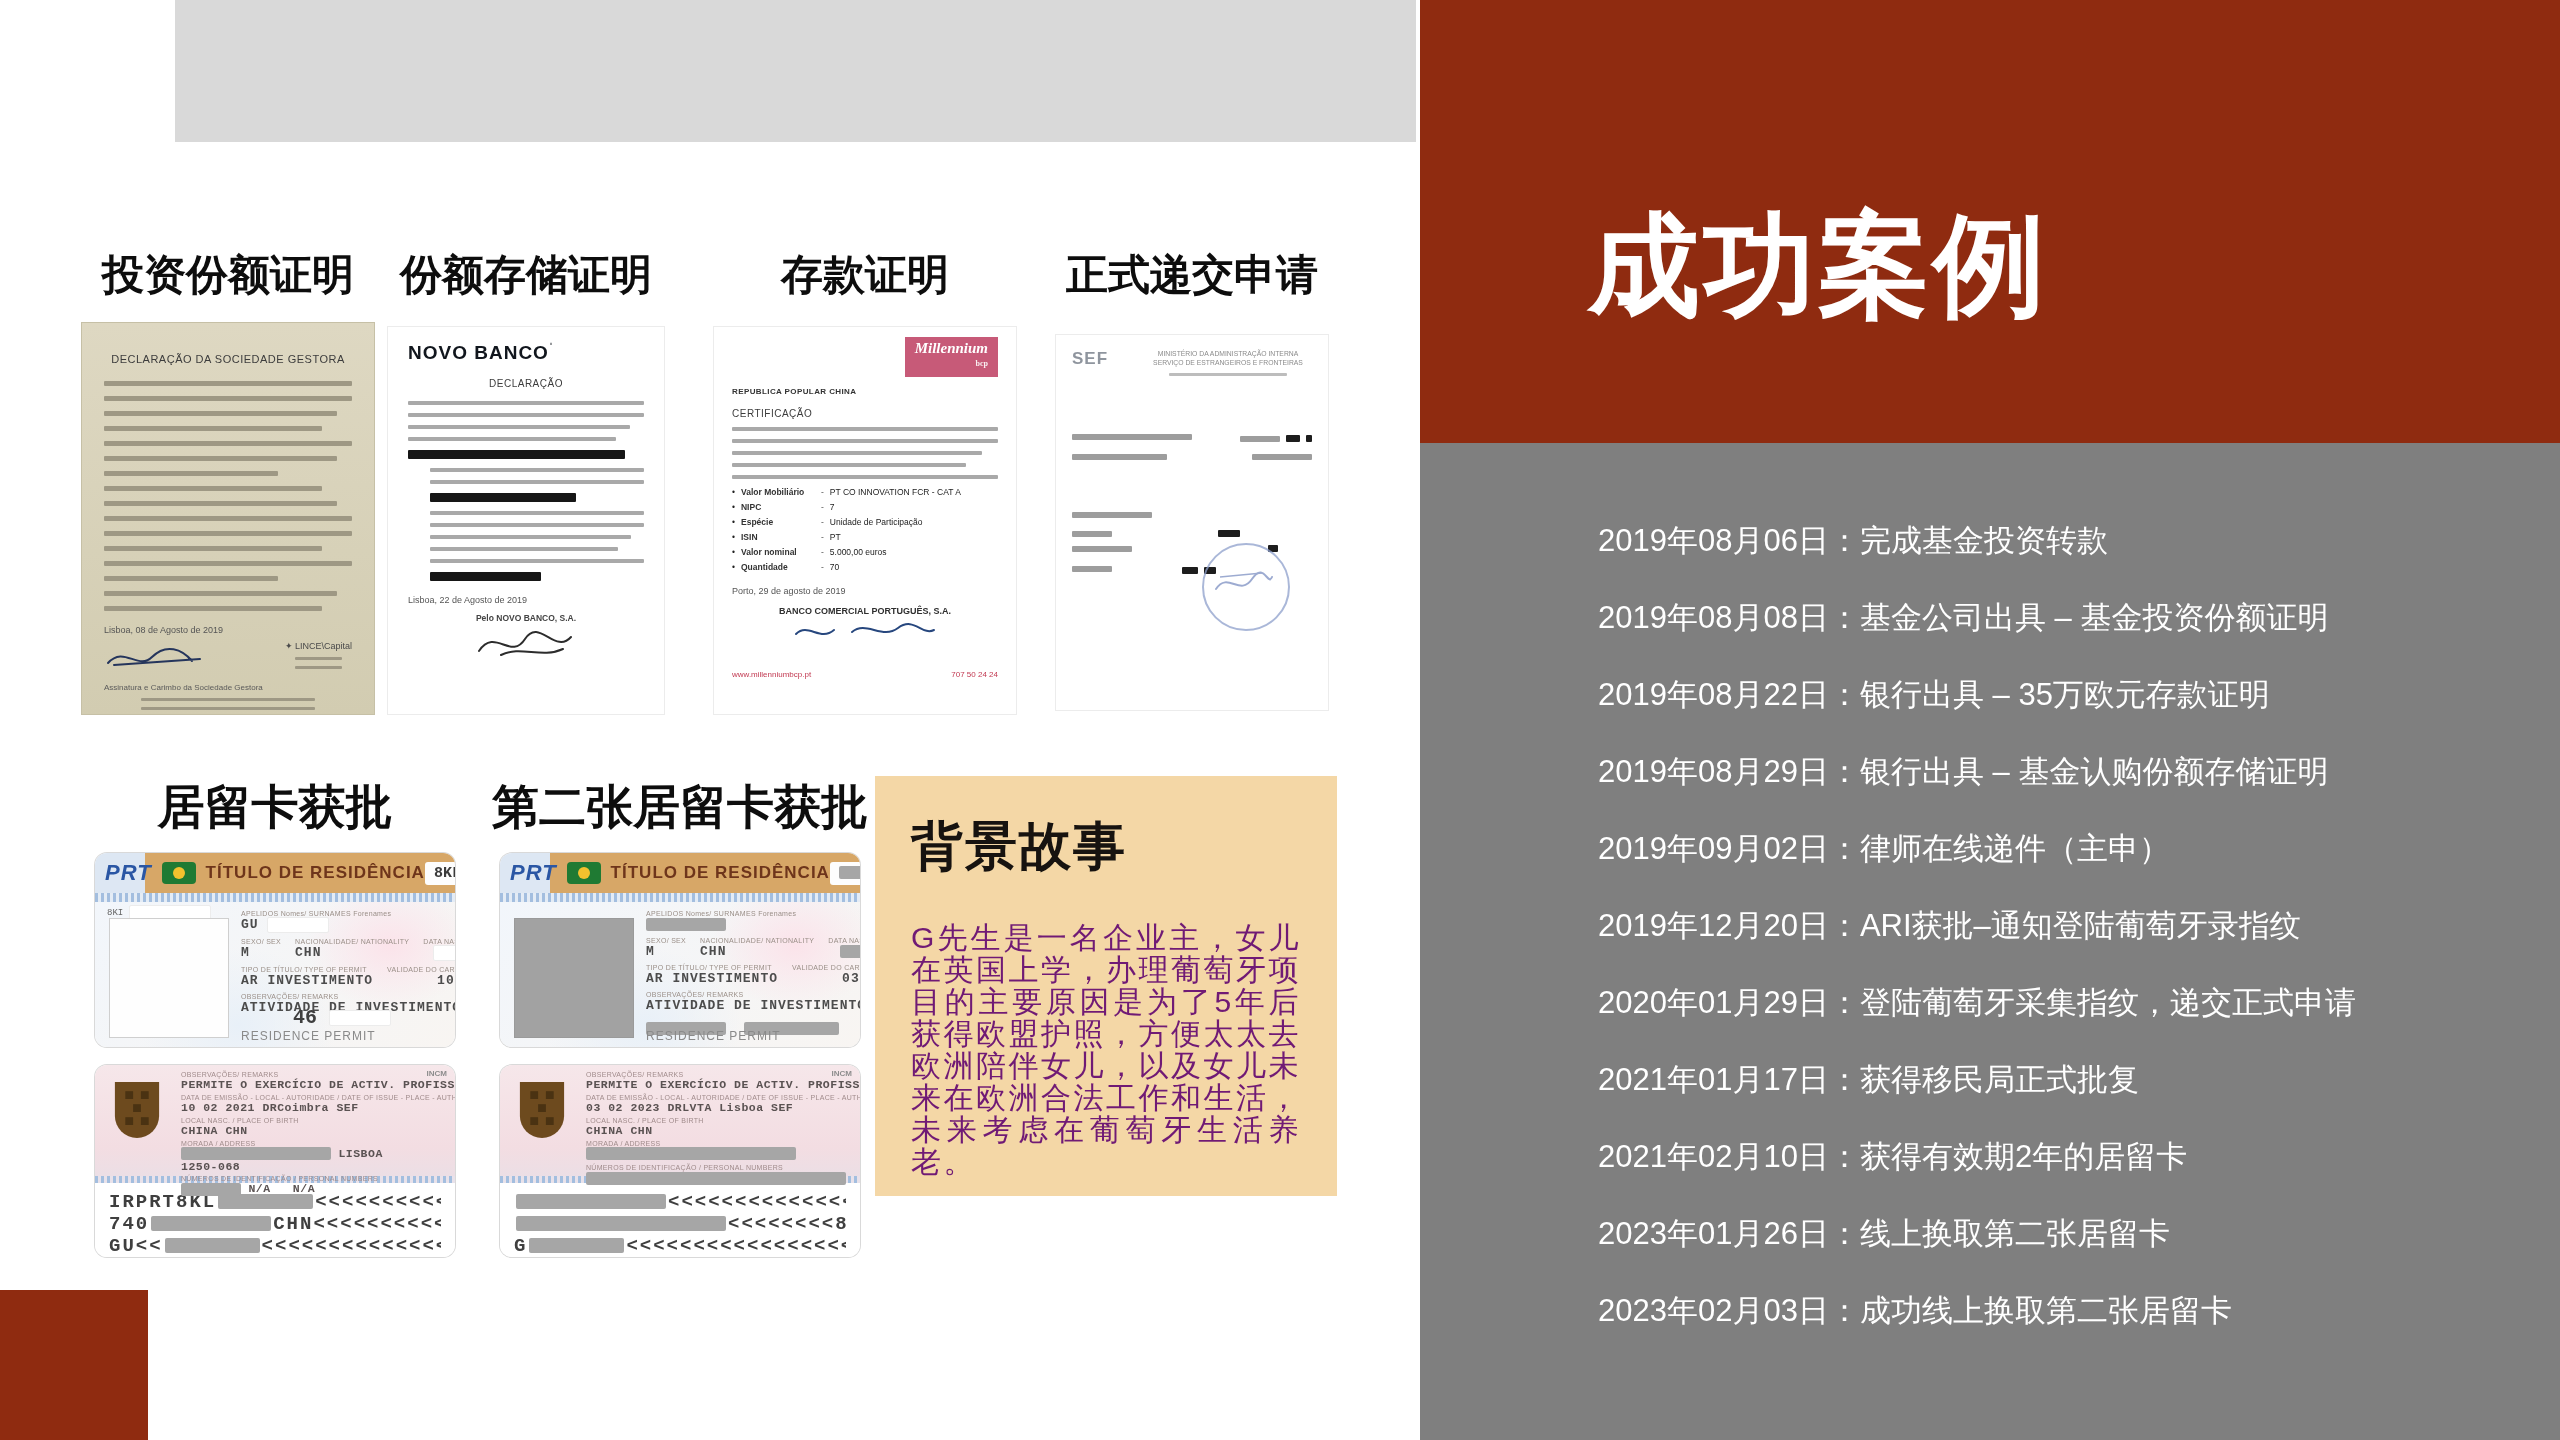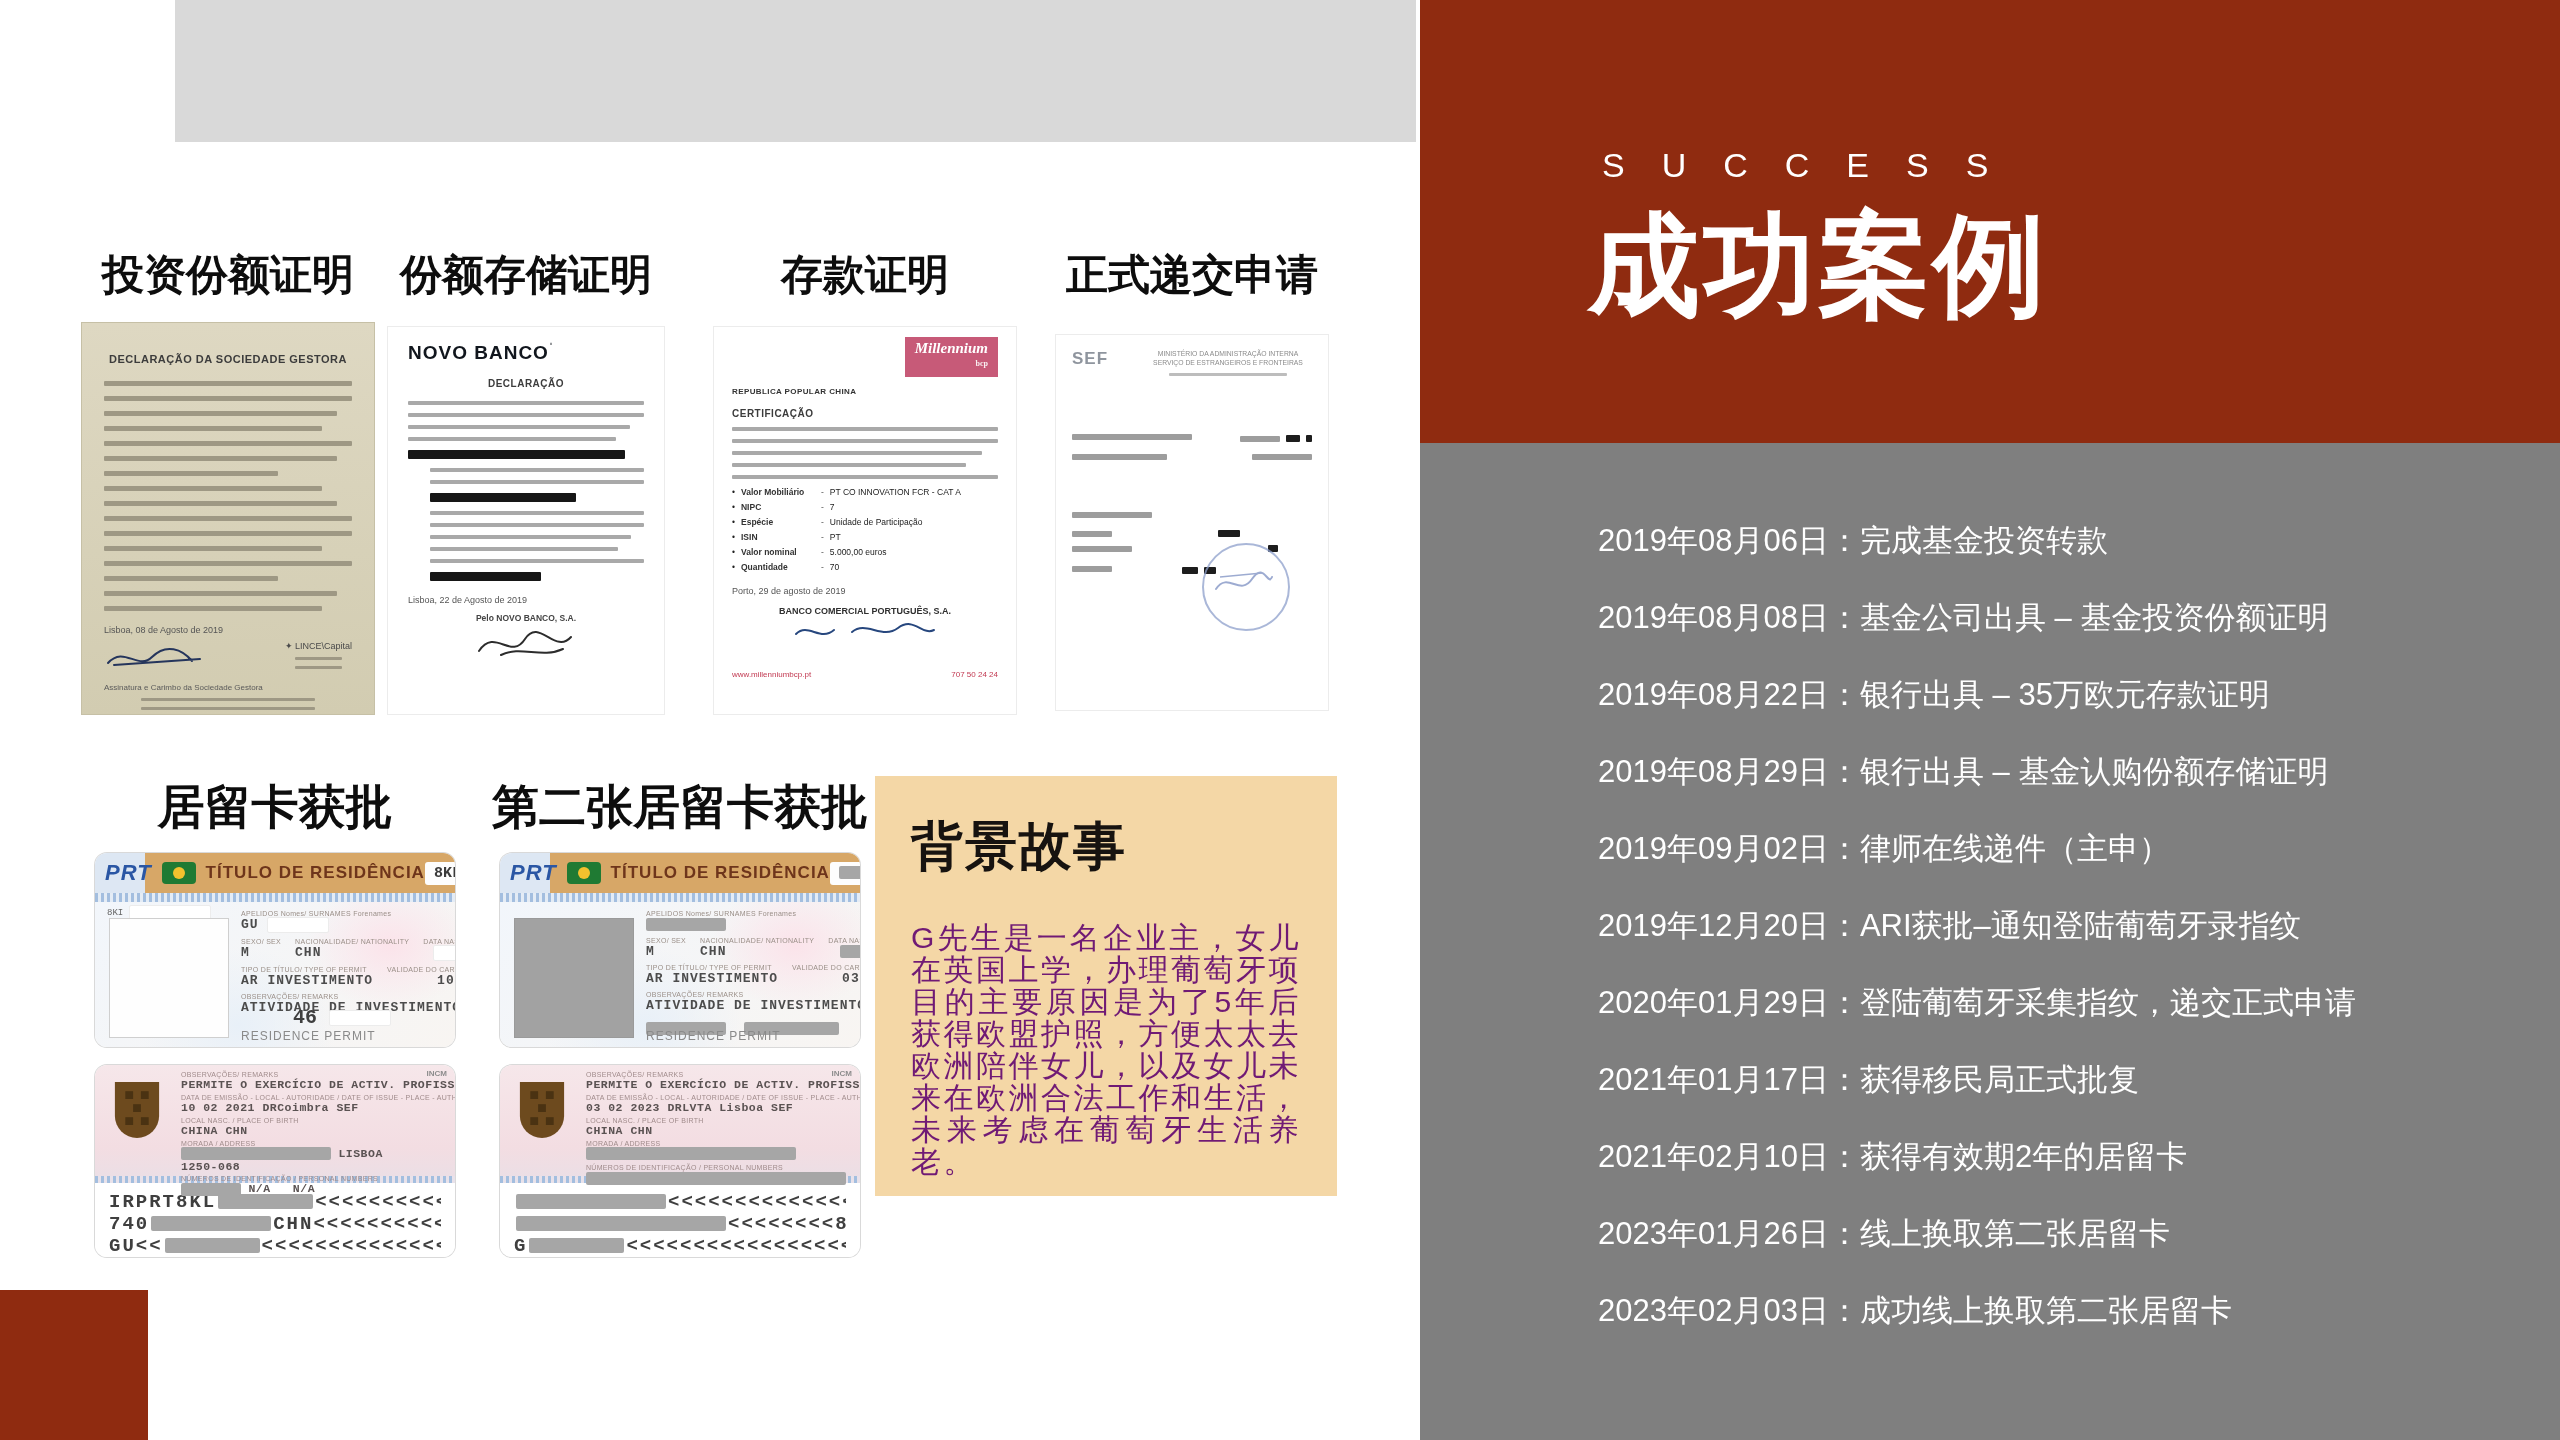--- a/index.html
+++ b/index.html
@@ -37,21 +37,21 @@
   .doc3{left:714px;top:327px;width:302px;height:387px;padding:10px 18px 0;}
   .doc4{left:1056px;top:335px;width:272px;height:375px;padding:14px 16px 0;}
 
   .lines i{display:block;height:5px;background:#a9a9a9;margin:10px 0;border-radius:1px;}
   .lines i:nth-child(3n){width:94%}.lines i:nth-child(4n){width:88%}.lines i:nth-child(7n){width:70%}
   .doc1 .lines i{background:#9e9884;margin:10px 0;}
   .doc4 .lines i{background:#bdbdbd;}
   .lines.tight i{height:4px;margin:8px 0;}
   .lines.tiny i{height:3px;margin:6px auto;width:70%;}
 
-  .d-heading{font-size:11px;font-weight:700;color:#3c3c3c;text-align:center;letter-spacing:.5px;white-space:nowrap;}
+  .d-heading{font-size:11px;font-weight:400;color:#3c3c3c;text-align:center;letter-spacing:.5px;white-space:nowrap;}
   .d1-head{margin:6px 0 16px;}
   .d-date{font-size:9px;color:#555;margin-top:14px;}
   .sig-row{display:flex;align-items:flex-end;justify-content:space-between;margin-top:6px;}
   .sig-svg{display:block;}
   .d1-stamp{font-size:9px;color:#4a4a4a;text-align:center;line-height:10px;}
   .d1-caption{font-size:8px;color:#5a5a5a;text-align:left;margin-top:8px;}
 
   .novo-brand{font-size:19px;font-weight:800;letter-spacing:1px;color:#11161d;white-space:nowrap;}
   .novo-tick{font-size:12px;vertical-align:super;}
   .d2-head{margin:14px 0 12px;font-size:10px;}
@@ -136,21 +136,20 @@
 </head>
 <body>
 
 <div class="slide">
 
   <div class="topbar"></div>
   <div class="panel-red"></div>
   <div class="panel-gray"></div>
   <div class="corner-red"></div>
 
-  <div class="eyebrow">SUCCESS</div>
   <div class="big-title">成功案例</div>
 
   <ul class="timeline">
     <li>2019年08月06日：完成基金投资转款</li>
     <li>2019年08月08日：基金公司出具 – 基金投资份额证明</li>
     <li>2019年08月22日：银行出具 – 35万欧元存款证明</li>
     <li>2019年08月29日：银行出具 – 基金认购份额存储证明</li>
     <li>2019年09月02日：律师在线递件（主申）</li>
     <li>2019年12月20日：ARI获批–通知登陆葡萄牙录指纹</li>
     <li>2020年01月29日：登陆葡萄牙采集指纹，递交正式申请</li>

